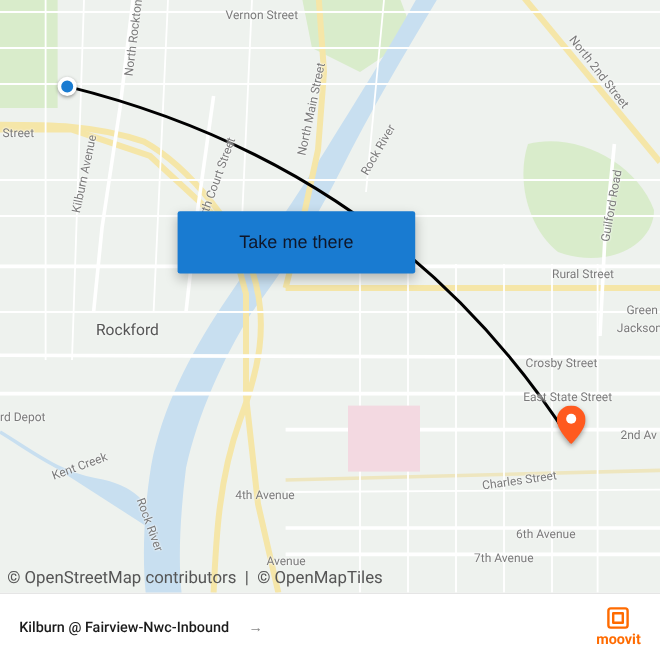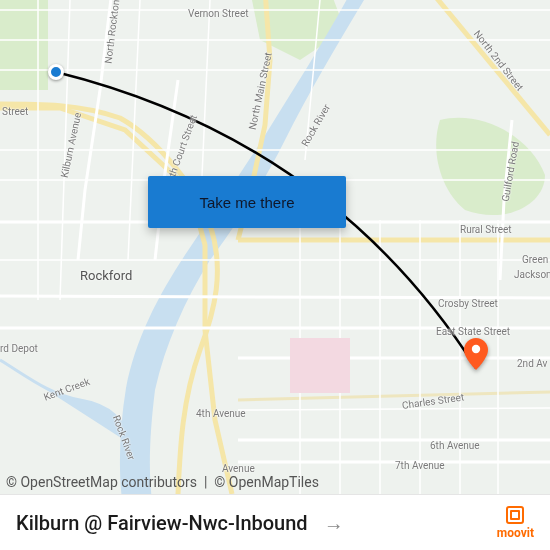--- a/index.html
+++ b/index.html
@@ -8,21 +8,21 @@
   .map-area { position: relative; width: 550px; height: 494px; background: #eef2ee; overflow: hidden; }
   .map-svg { position: absolute; inset: 0; width: 100%; height: 100%; }
   .street-label { position: absolute; font-size: 10px; color: #7a7a7a; white-space: nowrap; pointer-events: none; text-shadow: 0 0 2px #fff, 0 0 2px #fff; }
   .city-label { position: absolute; font-size: 13px; color: #555; font-weight: 400; text-shadow: 0 0 3px #fff; }
   .cta-btn { position: absolute; left: 148px; top: 176px; width: 198px; height: 52px; background: #197bd1; color: #0f172a; font-size: 15px; border: none; border-radius: 2px; cursor: pointer; box-shadow: 0 4px 10px rgba(0,0,0,0.25); }
   .start-marker { position: absolute; width: 16px; height: 16px; border-radius: 50%; background: #197bd1; border: 3px solid #fff; box-shadow: 0 1px 3px rgba(0,0,0,0.4); transform: translate(-50%,-50%); }
   .end-marker { position: absolute; width: 24px; height: 32px; transform: translate(-50%,-100%); }
   .end-marker svg { width: 100%; height: 100%; filter: drop-shadow(0 2px 2px rgba(0,0,0,.35)); }
   .attribution { position: absolute; left: 6px; bottom: 4px; font-size: 14px; color: #555; }
   .bottom-bar { position: absolute; left:0; right:0; bottom:0; height: 56px; background: #fff; display:flex; align-items:center; justify-content:space-between; padding: 0 16px; border-top: 1px solid #e5e5e5; }
-  .route-text { display:flex; align-items:center; gap:16px; font-size: 20px; color:#1b1b1b; font-weight:500; }
+  .route-text { display:flex; align-items:center; gap:16px; font-size: 12px; color:#1b1b1b; font-weight:500; }
   .route-text .arrow { color:#888; }
   .logo { display:flex; flex-direction:column; align-items:center; font-size: 12px; font-weight:700; color:#ff6b00; line-height:1;justify-content:flex-end; }
   .logo .box { width:18px; height:18px; border:2px solid #ff6b00; border-radius:3px; margin-bottom:3px; position:relative; }
   .logo .box::after{ content:""; position:absolute; inset:2px; border:2px solid #ff6b00; border-radius:1px;}
   
   .water { fill:#c8dff0; }
   .park { fill:#d9eccb; }
   .roads-minor { stroke:#fff; stroke-width:1.5; fill:none; }
   .roads-major { stroke:#f5e6a8; stroke-width:5; fill:none; }
   .roads-secondary { stroke:#fff; stroke-width:3; fill:none; }

